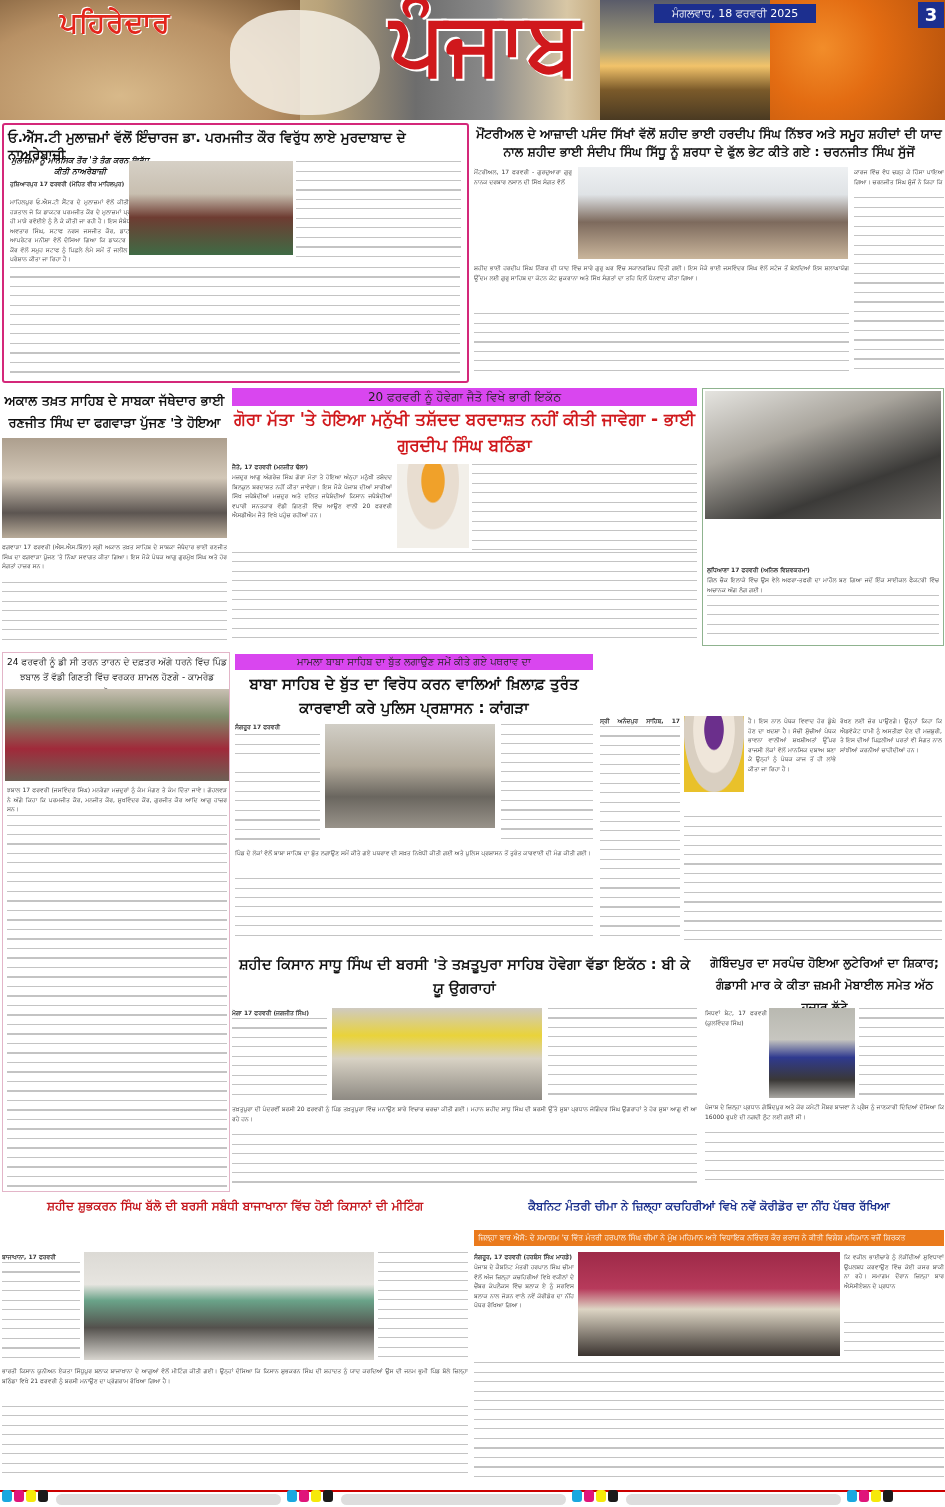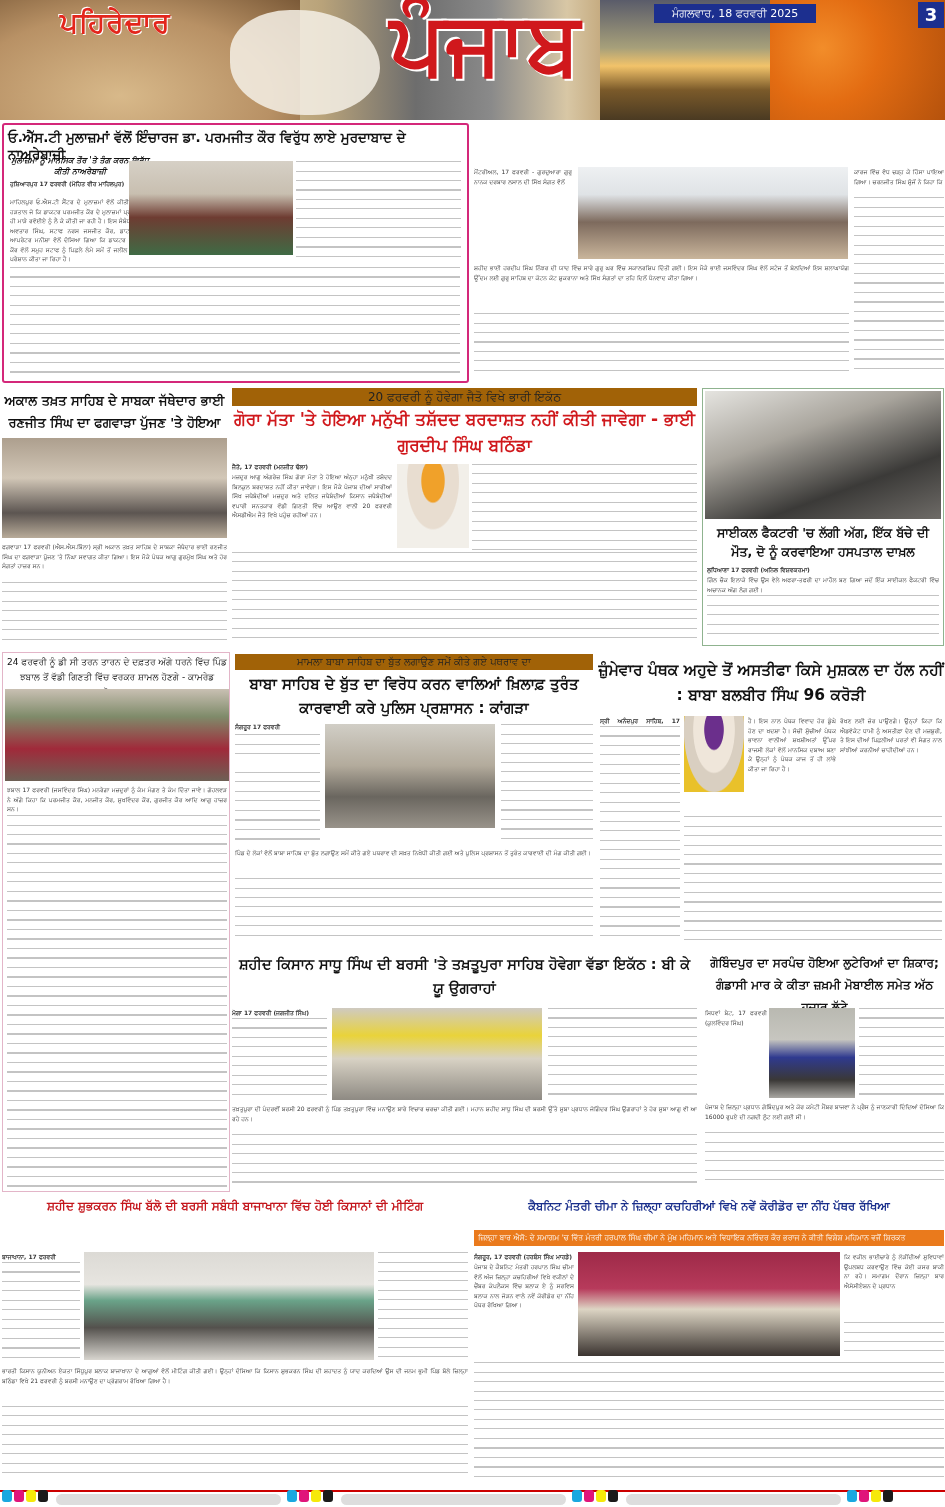--- a/index.html
+++ b/index.html
@@ -11,21 +11,21 @@
 .mh-scene3{left:770px;top:0;width:175px;height:120px;background:radial-gradient(circle at 30% 40%,#f28d2a 0%,#e36c12 40%,#b5520c 100%)}
 .mh-map{left:230px;top:10px;width:150px;height:105px;background:#f4f0e6;border-radius:40% 55% 45% 50%;opacity:.85}
 .brand{left:60px;top:6px;font-size:28px;font-weight:bold;color:#e3261c;text-shadow:1px 1px 0 #fff,-1px -1px 0 #fff;letter-spacing:1px}
 .section-title{left:390px;top:0px;font-size:86px;font-weight:bold;color:#d0181c;text-shadow:2px 2px 0 #fff,-2px -2px 0 #fff;line-height:1}
 .date{left:654px;top:4px;background:#1c2f8f;color:#fff;font-size:11px;padding:3px 18px}
 .pageno{left:918px;top:2px;width:26px;height:26px;background:#1c2f8f;color:#fff;font-weight:bold;font-size:18px;text-align:center;line-height:26px}
 .headline{font-weight:bold;line-height:1.25;text-align:center}
 .body-text{font-size:6px;line-height:9.5px;color:#333;text-align:justify;overflow:hidden}
 .photo{background:linear-gradient(135deg,#b7a58c,#7d6e5b 50%,#cabaa2);overflow:hidden}
 .box-pink{border:2px solid #d4287a;border-radius:3px}
-.kicker{background:#a16207;text-align:center;font-size:12px;color:#222;padding:2px 0}
+.kicker{background:#d946ef;text-align:center;font-size:12px;color:#222;padding:2px 0}
 .fill-lines{background:repeating-linear-gradient(180deg,#555 0 1px,transparent 1px 9.5px);opacity:.35}
 .crop-bar{left:0;top:1490px;width:945px;height:17px;border-top:2px solid #c00}
 .reg{display:inline-block;width:10px;height:12px;border-radius:3px;margin-right:2px;vertical-align:top}
 .pill{display:inline-block;height:11px;border-radius:6px;background:#ddd;vertical-align:top}
 </style>
 </head>
 <body>
 
 <div class="abs masthead">
   <div class="abs mh-scene1"></div>
@@ -42,20 +42,21 @@
   <div class="abs headline" style="left:4px;top:4px;width:455px;font-size:13.5px;text-align:left">ਓ.ਐੱਸ.ਟੀ ਮੁਲਾਜ਼ਮਾਂ ਵੱਲੋਂ ਇੰਚਾਰਜ ਡਾ. ਪਰਮਜੀਤ ਕੌਰ ਵਿਰੁੱਧ ਲਾਏ ਮੁਰਦਾਬਾਦ ਦੇ ਨਾਅਰੇਬਾਜ਼ੀ</div>
   <div class="abs" style="left:6px;top:30px;width:140px;font-size:8px;font-weight:bold;font-style:italic;text-align:center;line-height:11px">ਮੁਲਾਜ਼ਮਾਂ ਨੂੰ ਮਾਨਸਿਕ ਤੌਰ 'ਤੇ ਤੰਗ ਕਰਨ ਵਿਰੁੱਧ ਕੀਤੀ ਨਾਅਰੇਬਾਜ਼ੀ</div>
   <div class="abs body-text" style="left:6px;top:54px;width:140px;height:18px;font-weight:bold">ਹੁਸ਼ਿਆਰਪੁਰ 17 ਫਰਵਰੀ (ਮੋਹਿਤ ਵੀਰ ਮਾਹਿਲਪੁਰ)</div>
   <div class="abs body-text" style="left:6px;top:72px;width:140px;height:68px">ਮਾਹਿਲਪੁਰ ਓ.ਐਸ.ਟੀ ਸੈਂਟਰ ਦੇ ਮੁਲਾਜ਼ਮਾਂ ਵੱਲੋਂ ਕੀਤੀ ਜਾ ਰਹੀ ਹੜਤਾਲ ਜੋ ਕਿ ਡਾਕਟਰ ਪਰਮਜੀਤ ਕੌਰ ਦੇ ਮੁਲਾਜ਼ਮਾਂ ਪ੍ਰਤੀ ਬਹੁਤ ਹੀ ਮਾੜੇ ਰਵੱਈਏ ਨੂੰ ਲੈ ਕੇ ਕੀਤੀ ਜਾ ਰਹੀ ਹੈ। ਇਸ ਸੰਬੰਧੀ ਕੌਂਸਲਰ ਅਵਤਾਰ ਸਿੰਘ, ਸਟਾਫ ਨਰਸ ਜਸਜੀਤ ਕੌਰ, ਡਾਟਾ ਐਂਟਰੀ ਆਪਰੇਟਰ ਮਨੀਸ਼ਾ ਵੱਲੋਂ ਦੱਸਿਆ ਗਿਆ ਕਿ ਡਾਕਟਰ ਪਰਮਜੀਤ ਕੌਰ ਵੱਲੋਂ ਸਮੂਹ ਸਟਾਫ ਨੂੰ ਪਿਛਲੇ ਲੰਮੇ ਸਮੇਂ ਤੋਂ ਜਲੀਲ ਅਤੇ ਤੰਗ ਪਰੇਸ਼ਾਨ ਕੀਤਾ ਜਾ ਰਿਹਾ ਹੈ।</div>
   <div class="abs photo" style="left:125px;top:36px;width:164px;height:94px;background:linear-gradient(180deg,#d6d0c6 0%,#c8bfb0 35%,#6e3c32 60%,#3f6b45 100%)"></div>
   <div class="abs fill-lines" style="left:6px;top:142px;width:450px;height:112px"></div>
   <div class="abs fill-lines" style="left:292px;top:36px;width:165px;height:96px"></div>
 </div>
 
 <div class="abs" style="left:474px;top:123px;width:470px;height:260px">
+  <div class="abs headline" style="left:0;top:2px;width:470px;font-size:12.5px;line-height:18px">ਮੌਂਟਰੀਅਲ ਦੇ ਆਜ਼ਾਦੀ ਪਸੰਦ ਸਿੱਖਾਂ ਵੱਲੋਂ ਸ਼ਹੀਦ ਭਾਈ ਹਰਦੀਪ ਸਿੰਘ ਨਿੱਝਰ ਅਤੇ ਸਮੂਹ ਸ਼ਹੀਦਾਂ ਦੀ ਯਾਦ ਨਾਲ ਸ਼ਹੀਦ ਭਾਈ ਸੰਦੀਪ ਸਿੰਘ ਸਿੱਧੂ ਨੂੰ ਸ਼ਰਧਾ ਦੇ ਫੁੱਲ ਭੇਟ ਕੀਤੇ ਗਏ : ਚਰਨਜੀਤ ਸਿੰਘ ਸੁੱਜੋਂ</div>
   <div class="abs body-text" style="left:0;top:44px;width:98px;height:90px">ਮੌਂਟਰੀਅਲ, 17 ਫਰਵਰੀ - ਗੁਰਦੁਆਰਾ ਗੁਰੂ ਨਾਨਕ ਦਰਬਾਰ ਲਸਾਲ ਦੀ ਸਿੱਖ ਸੰਗਤ ਵੱਲੋਂ</div>
   <div class="abs photo" style="left:104px;top:44px;width:270px;height:92px;background:linear-gradient(180deg,#eef0f2 0%,#dfe3e6 30%,#7d6a5d 60%,#c9b59b 100%)"></div>
   <div class="abs body-text" style="left:380px;top:44px;width:90px;height:30px">ਕਾਰਜ ਵਿੱਚ ਵੱਧ ਚੜ੍ਹ ਕੇ ਹਿੱਸਾ ਪਾਇਆ ਗਿਆ। ਚਰਨਜੀਤ ਸਿੰਘ ਸੁੱਜੋਂ ਨੇ ਕਿਹਾ ਕਿ</div>
   <div class="abs fill-lines" style="left:380px;top:74px;width:90px;height:180px"></div>
   <div class="abs body-text" style="left:0;top:140px;width:375px;height:50px">ਸ਼ਹੀਦ ਭਾਈ ਹਰਦੀਪ ਸਿੰਘ ਨਿੱਝਰ ਦੀ ਯਾਦ ਵਿੱਚ ਸਾਰੇ ਗੁਰੂ ਘਰ ਵਿੱਚ ਸਕਾਲਰਸ਼ਿਪ ਦਿੱਤੀ ਗਈ। ਇਸ ਮੌਕੇ ਭਾਈ ਜਸਵਿੰਦਰ ਸਿੰਘ ਵੱਲੋਂ ਸਟੇਜ ਤੋਂ ਬੋਲਦਿਆਂ ਇਸ ਸ਼ਲਾਘਾਯੋਗ ਉੱਦਮ ਲਈ ਗੁਰੂ ਸਾਹਿਬ ਦਾ ਕੋਟਨ ਕੋਟ ਸ਼ੁਕਰਾਨਾ ਅਤੇ ਸਿੱਖ ਸੰਗਤਾਂ ਦਾ ਤਹਿ ਦਿਲੋਂ ਧੰਨਵਾਦ ਕੀਤਾ ਗਿਆ।</div>
   <div class="abs fill-lines" style="left:0;top:190px;width:375px;height:64px"></div>
 </div>
 
 <div class="abs" style="left:2px;top:388px;width:225px;height:258px">
   <div class="abs headline" style="left:0;top:2px;width:225px;font-size:13px;line-height:22px">ਅਕਾਲ ਤਖ਼ਤ ਸਾਹਿਬ ਦੇ ਸਾਬਕਾ ਜੱਥੇਦਾਰ ਭਾਈ ਰਣਜੀਤ ਸਿੰਘ ਦਾ ਫਗਵਾੜਾ ਪੁੱਜਣ 'ਤੇ ਹੋਇਆ ਸਵਾਗਤ</div>
@@ -69,21 +70,20 @@
   <div class="abs headline" style="left:0;top:18px;width:465px;font-size:17px;line-height:26px;color:#d0181c">ਗੋਰਾ ਮੱਤਾ 'ਤੇ ਹੋਇਆ ਮਨੁੱਖੀ ਤਸ਼ੱਦਦ ਬਰਦਾਸ਼ਤ ਨਹੀਂ ਕੀਤੀ ਜਾਵੇਗਾ - ਭਾਈ ਗੁਰਦੀਪ ਸਿੰਘ ਬਠਿੰਡਾ</div>
   <div class="abs body-text" style="left:0;top:74px;width:160px;height:10px;font-weight:bold">ਜੈਤੋ, 17 ਫਰਵਰੀ (ਮਨਜੀਤ ਢੱਲਾ)</div>
   <div class="abs body-text" style="left:0;top:84px;width:160px;height:78px">ਮਜ਼ਦੂਰ ਆਗੂ ਅੰਗਰੇਜ਼ ਸਿੰਘ ਗੋਰਾ ਮੱਤਾ ਤੇ ਹੋਇਆ ਅੰਨ੍ਹਾ ਮਨੁੱਖੀ ਤਸ਼ੱਦਦ ਬਿਲਕੁਲ ਬਰਦਾਸ਼ਤ ਨਹੀਂ ਕੀਤਾ ਜਾਵੇਗਾ। ਇਸ ਮੌਕੇ ਪੰਜਾਬ ਦੀਆਂ ਸਾਰੀਆਂ ਸਿੱਖ ਜਥੇਬੰਦੀਆਂ ਮਜ਼ਦੂਰ ਅਤੇ ਦਲਿਤ ਜਥੇਬੰਦੀਆਂ ਕਿਸਾਨ ਜਥੇਬੰਦੀਆਂ ਵਪਾਰੀ ਸਨਤਕਾਰ ਵੱਡੀ ਗਿਣਤੀ ਵਿੱਚ ਆਉਣ ਵਾਲੀ 20 ਫਰਵਰੀ ਐਸਡੀਐਮ ਜੈਤੋ ਵਿਖੇ ਪਹੁੰਚ ਰਹੀਆਂ ਹਨ।</div>
   <div class="abs photo" style="left:165px;top:76px;width:72px;height:84px;background:radial-gradient(ellipse at 50% 20%,#f0a12a 0 22%,#e8ddd0 24% 50%,#f2efe9 52%)"></div>
   <div class="abs fill-lines" style="left:240px;top:76px;width:225px;height:86px"></div>
   <div class="abs fill-lines" style="left:0;top:164px;width:465px;height:90px"></div>
 </div>
 
 <div class="abs" style="left:702px;top:388px;width:242px;height:258px;border:1px solid #8fb38f">
   <div class="abs photo" style="left:2px;top:2px;width:236px;height:128px;background:linear-gradient(160deg,#e5e4e0 0%,#a9a59d 35%,#3b3a38 70%,#6e6b67 100%)"></div>
-  <div class="abs headline" style="left:2px;top:134px;width:236px;font-size:12.5px;line-height:19px">ਸਾਈਕਲ ਫੈਕਟਰੀ 'ਚ ਲੱਗੀ ਅੱਗ, ਇੱਕ ਬੱਚੇ ਦੀ ਮੌਤ, ਦੋ ਨੂੰ ਕਰਵਾਇਆ ਹਸਪਤਾਲ ਦਾਖ਼ਲ</div>
   <div class="abs body-text" style="left:4px;top:176px;width:232px;height:10px;font-weight:bold">ਲੁਧਿਆਣਾ 17 ਫਰਵਰੀ (ਅਨਿਲ ਵਿਸ਼ਵਕਰਮਾ)</div>
   <div class="abs body-text" style="left:4px;top:186px;width:232px;height:20px">ਗਿੱਲ ਚੌਕ ਇਲਾਕੇ ਵਿੱਚ ਉਸ ਵੇਲੇ ਅਫਰਾ-ਤਫਰੀ ਦਾ ਮਾਹੌਲ ਬਣ ਗਿਆ ਜਦੋਂ ਇੱਕ ਸਾਈਕਲ ਫੈਕਟਰੀ ਵਿੱਚ ਅਚਾਨਕ ਅੱਗ ਲੱਗ ਗਈ।</div>
   <div class="abs fill-lines" style="left:4px;top:206px;width:232px;height:48px"></div>
 </div>
 
 <div class="abs" style="left:2px;top:652px;width:228px;height:540px;border:1px solid #e3b5c8">
   <div class="abs headline" style="left:2px;top:2px;width:224px;font-size:9px;line-height:15px;font-weight:normal">24 ਫਰਵਰੀ ਨੂੰ ਡੀ ਸੀ ਤਰਨ ਤਾਰਨ ਦੇ ਦਫ਼ਤਰ ਅੱਗੇ ਧਰਨੇ ਵਿੱਚ ਪਿੰਡ ਝਬਾਲ ਤੋਂ ਵੱਡੀ ਗਿਣਤੀ ਵਿੱਚ ਵਰਕਰ ਸ਼ਾਮਲ ਹੋਣਗੇ - ਕਾਮਰੇਡ ਗੋਹਲਵੜ</div>
   <div class="abs photo" style="left:2px;top:36px;width:224px;height:92px;background:linear-gradient(180deg,#c9c0b3 0%,#7f8b6a 30%,#a02a3a 65%,#6d6055 100%)"></div>
   <div class="abs body-text" style="left:4px;top:132px;width:220px;height:30px">ਝਬਾਲ 17 ਫਰਵਰੀ (ਜਸਵਿੰਦਰ ਸਿੰਘ) ਮਨਰੇਗਾ ਮਜ਼ਦੂਰਾਂ ਨੂੰ ਕੰਮ ਮੰਗਣ ਤੇ ਕੰਮ ਦਿੱਤਾ ਜਾਵੇ। ਗੋਹਲਵੜ ਨੇ ਅੱਗੇ ਕਿਹਾ ਕਿ ਪਰਮਜੀਤ ਕੌਰ, ਮਨਜੀਤ ਕੌਰ, ਸੁਖਵਿੰਦਰ ਕੌਰ, ਗੁਰਜੀਤ ਕੌਰ ਆਦਿ ਆਗੂ ਹਾਜ਼ਰ ਸਨ।</div>
   <div class="abs fill-lines" style="left:4px;top:162px;width:220px;height:372px"></div>
@@ -94,21 +94,20 @@
   <div class="abs kicker" style="left:0;top:2px;width:358px;font-size:10px">ਮਾਮਲਾ ਬਾਬਾ ਸਾਹਿਬ ਦਾ ਬੁੱਤ ਲਗਾਉਣ ਸਮੇਂ ਕੀਤੇ ਗਏ ਪਥਰਾਵ ਦਾ</div>
   <div class="abs body-text" style="left:0;top:70px;width:85px;height:12px;font-weight:bold">ਸੰਗਰੂਰ 17 ਫਰਵਰੀ</div>
   <div class="abs fill-lines" style="left:0;top:82px;width:85px;height:110px"></div>
   <div class="abs photo" style="left:90px;top:72px;width:170px;height:104px;background:linear-gradient(180deg,#d1cec6 0%,#b3ab9c 40%,#6a665f 70%,#99938a 100%)"></div>
   <div class="abs fill-lines" style="left:266px;top:72px;width:92px;height:120px"></div>
   <div class="abs body-text" style="left:0;top:196px;width:358px;height:30px">ਪਿੰਡ ਦੇ ਲੋਕਾਂ ਵੱਲੋਂ ਬਾਬਾ ਸਾਹਿਬ ਦਾ ਬੁੱਤ ਲਗਾਉਣ ਸਮੇਂ ਕੀਤੇ ਗਏ ਪਥਰਾਵ ਦੀ ਸਖ਼ਤ ਨਿਖੇਧੀ ਕੀਤੀ ਗਈ ਅਤੇ ਪੁਲਿਸ ਪ੍ਰਸ਼ਾਸਨ ਤੋਂ ਤੁਰੰਤ ਕਾਰਵਾਈ ਦੀ ਮੰਗ ਕੀਤੀ ਗਈ।</div>
   <div class="abs fill-lines" style="left:0;top:226px;width:358px;height:62px"></div>
 </div>
 
 <div class="abs" style="left:598px;top:652px;width:346px;height:292px">
-  <div class="abs headline" style="left:0;top:6px;width:346px;font-size:15.5px;line-height:25px">ਜ਼ੁੰਮੇਵਾਰ ਪੰਥਕ ਅਹੁਦੇ ਤੋਂ ਅਸਤੀਫਾ ਕਿਸੇ ਮੁਸ਼ਕਲ ਦਾ ਹੱਲ ਨਹੀਂ : ਬਾਬਾ ਬਲਬੀਰ ਸਿੰਘ 96 ਕਰੋੜੀ</div>
   <div class="abs body-text" style="left:2px;top:64px;width:80px;height:10px;font-weight:bold">ਸ੍ਰੀ ਅਨੰਦਪੁਰ ਸਾਹਿਬ, 17 ਫਰਵਰੀ</div>
   <div class="abs fill-lines" style="left:2px;top:74px;width:80px;height:214px"></div>
   <div class="abs photo" style="left:86px;top:64px;width:60px;height:76px;background:radial-gradient(ellipse at 50% 18%,#6b2f8c 0 22%,#efe6da 24% 48%,#d9cfc1 50% 70%,#e9c12a 72%)"></div>
   <div class="abs body-text" style="left:150px;top:64px;width:88px;height:100px">ਹੈ। ਇਸ ਨਾਲ ਪੰਥਕ ਵਿਵਾਦ ਹੋਰ ਡੂੰਘੇ ਹੋਣ ਦਾ ਖਦਸ਼ਾ ਹੈ। ਸੱਚੀ ਸੁੱਚੀਆਂ ਪੰਥਕ ਭਾਵਨਾ ਵਾਲੀਆਂ ਸ਼ਖਸ਼ੀਅਤਾਂ ਉੱਪਰ ਰਾਜਸੀ ਲੋਕਾਂ ਵੱਲੋਂ ਮਾਨਸਿਕ ਦਬਾਅ ਬਣਾ ਕੇ ਉਨ੍ਹਾਂ ਨੂੰ ਪੰਥਕ ਕਾਜ ਤੋਂ ਹੀ ਲਾਂਭੇ ਕੀਤਾ ਜਾ ਰਿਹਾ ਹੈ।</div>
   <div class="abs body-text" style="left:242px;top:64px;width:102px;height:60px">ਰੱਖਣ ਲਈ ਜ਼ੋਰ ਪਾਉਣਗੇ। ਉਨ੍ਹਾਂ ਕਿਹਾ ਕਿ ਐਡਵੋਕੇਟ ਧਾਮੀ ਨੂੰ ਅਸਤੀਫ਼ਾ ਦੇਣ ਦੀ ਮਜ਼ਬੂਰੀ, ਤੇ ਇਸ ਦੀਆਂ ਪਿਛਲੀਆਂ ਪਰਤਾਂ ਵੀ ਸੰਗਤ ਨਾਲ ਸਾਂਝੀਆਂ ਕਰਨੀਆਂ ਚਾਹੀਦੀਆਂ ਹਨ।</div>
   <div class="abs fill-lines" style="left:86px;top:164px;width:258px;height:124px"></div>
 </div>
 
 <div class="abs" style="left:232px;top:948px;width:465px;height:244px">
   <div class="abs headline" style="left:0;top:4px;width:465px;font-size:14.5px;line-height:24px;color:#111">ਸ਼ਹੀਦ ਕਿਸਾਨ ਸਾਧੂ ਸਿੰਘ ਦੀ ਬਰਸੀ 'ਤੇ ਤਖ਼ਤੂਪੁਰਾ ਸਾਹਿਬ ਹੋਵੇਗਾ ਵੱਡਾ ਇਕੱਠ : ਬੀ ਕੇ ਯੂ ਉਗਰਾਹਾਂ</div>

